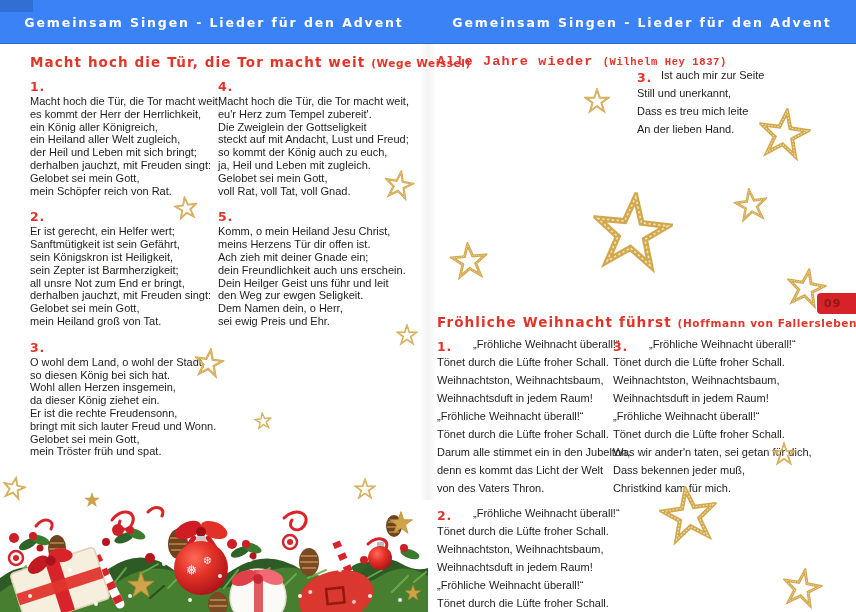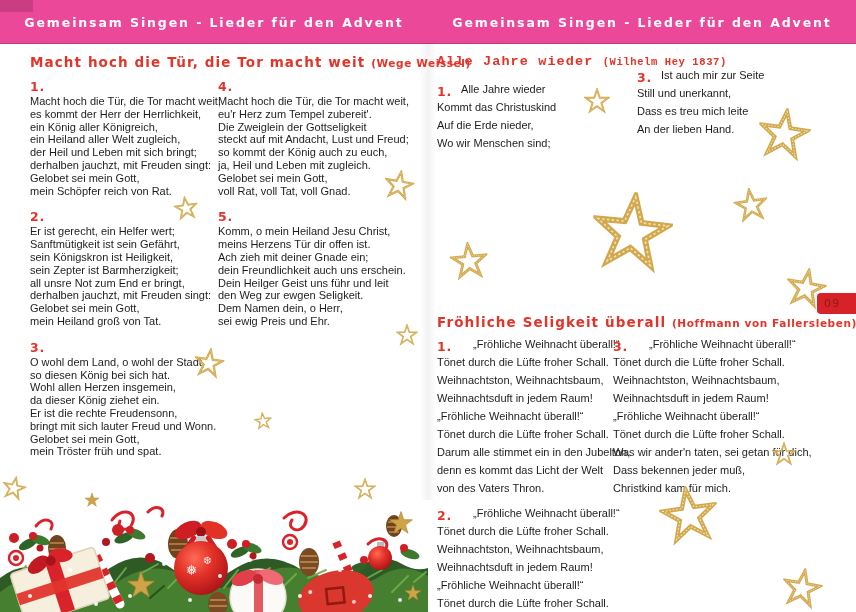--- a/index.html
+++ b/index.html
@@ -3,21 +3,21 @@
 <meta charset="utf-8">
 <style>
   html,body{margin:0;padding:0;}
   body{
     width:856px;height:612px;position:relative;overflow:hidden;
     background:#ffffff;font-family:"Liberation Sans",sans-serif;
   }
   
   .topbar{
     position:absolute;left:0;top:0;width:856px;height:43px;
-    background:#ec4899;border-bottom:1px solid rgba(0,0,0,.18);
+    background:#3b82f6;border-bottom:1px solid rgba(0,0,0,.18);
   }
   .topbar .corner-shade{
     position:absolute;left:0;top:0;width:33px;height:12px;background:rgba(0,0,0,.14);
   }
   .topbar-title{
     position:absolute;top:0;height:43px;line-height:46px;color:#ffffff;
     font-weight:bold;font-size:12.5px;letter-spacing:1.9px;text-align:center;
     font-family:"DejaVu Sans",sans-serif;white-space:nowrap;
   }
   .topbar-title.tleft{left:0;width:428px;}
@@ -46,21 +46,21 @@
   .song2col .vbody{line-height:14.3px;}
   .song3col .verse.inline{margin-bottom:7px;}
   .song3col .vbody{line-height:15px;margin-left:12px;}
   .verse.inline{display:block;}
   
   .star{position:absolute;overflow:visible;}
   
   .page-tab{
     position:absolute;right:0;top:293px;width:39px;height:21px;
     background:#d7222a;border-radius:4px 0 0 4px;color:#8f1a12;
-    font-weight:normal;font-size:11px;letter-spacing:1.2px;line-height:22px;
+    font-weight:bold;font-size:11px;letter-spacing:1.2px;line-height:22px;
     padding-left:7px;box-sizing:border-box;font-family:"DejaVu Sans",sans-serif;
   }
   
   .gutter{
     position:absolute;left:420px;top:43px;width:16px;height:457px;
     background:linear-gradient(90deg,rgba(0,0,0,0) 0%,rgba(0,0,0,.05) 50%,rgba(0,0,0,0) 100%);
   }
   .garland{position:absolute;left:0;top:500px;width:428px;height:112px;}
 </style>
 </head>
@@ -159,39 +159,33 @@
   </div>
 </section>
 
 <section class="pageR">
   <h2 class="song-title" style="left:437px;top:54px;font-family:Liberation Mono, monospace;">
     <span>Alle Jahre wieder</span>
     <span class="author">(Wilhelm Hey 1837)</span>
   </h2>
 
   <div class="col song2col" style="left:437px;top:82px;width:195px;">
-    <div class="verse inline">
-      <span class="vnum">1.</span><span class="vbody">Alle Jahre wieder
-Kommt das Christuskind
-Auf die Erde nieder,
-Wo wir Menschen sind;</span>
-    </div>
   </div>
 
   <div class="col song2col" style="left:637px;top:68px;width:215px;">
     <div class="verse inline">
       <span class="vnum">3.</span><span class="vbody">Ist auch mir zur Seite
 Still und unerkannt,
 Dass es treu mich leite
 An der lieben Hand.</span>
     </div>
   </div>
 
   <h2 class="song-title" style="left:437px;top:314px;">
-    <span>Fröhliche Seligkeit überall</span>
+    <span>Fröhliche Weihnacht führst</span>
     <span class="author">(Hoffmann von Fallersleben)</span>
   </h2>
 
   <div class="col song3col" style="left:437px;top:337px;width:210px;">
     <div class="verse inline">
       <span class="vnum">1.</span><span class="vbody">„Fröhliche Weihnacht überall!“
 Tönet durch die Lüfte froher Schall.
 Weihnachtston, Weihnachtsbaum,
 Weihnachtsduft in jedem Raum!
 „Fröhliche Weihnacht überall!“

